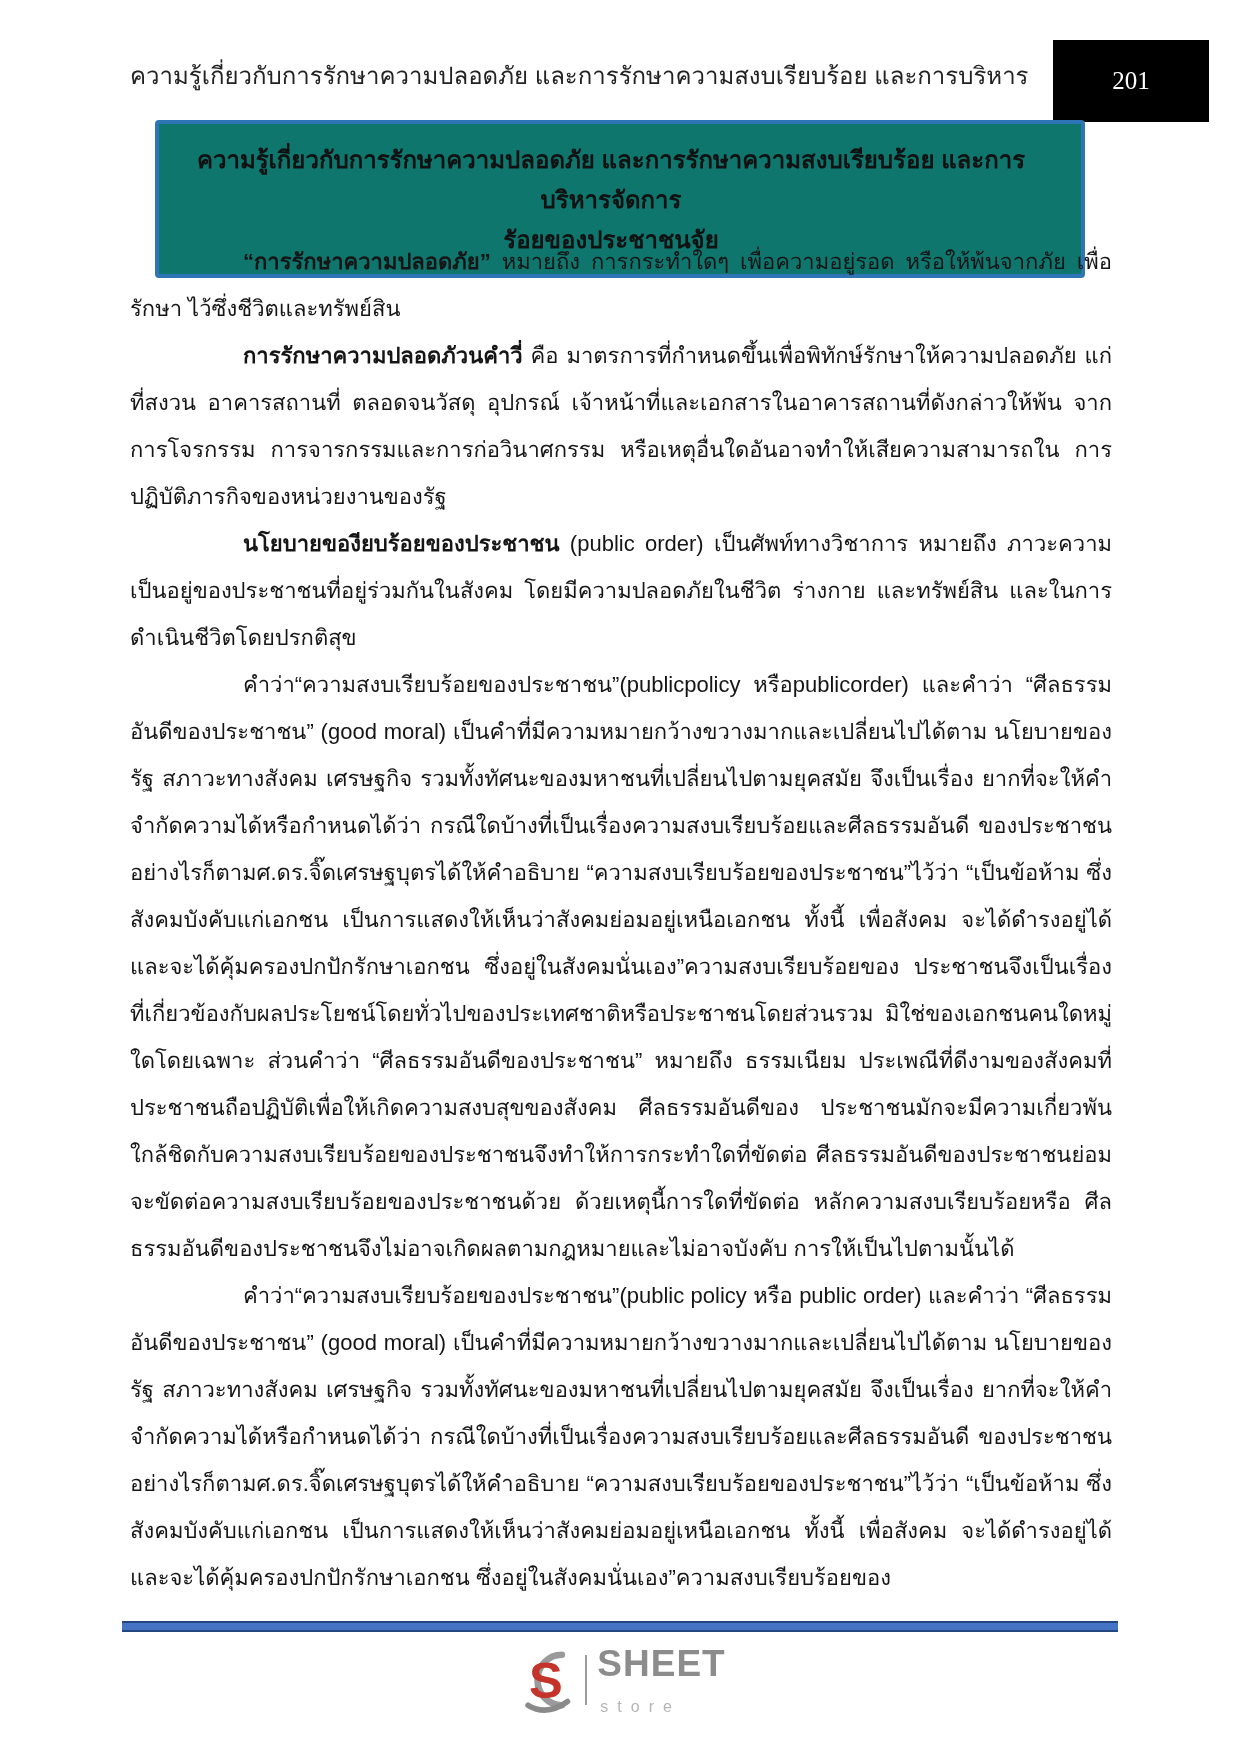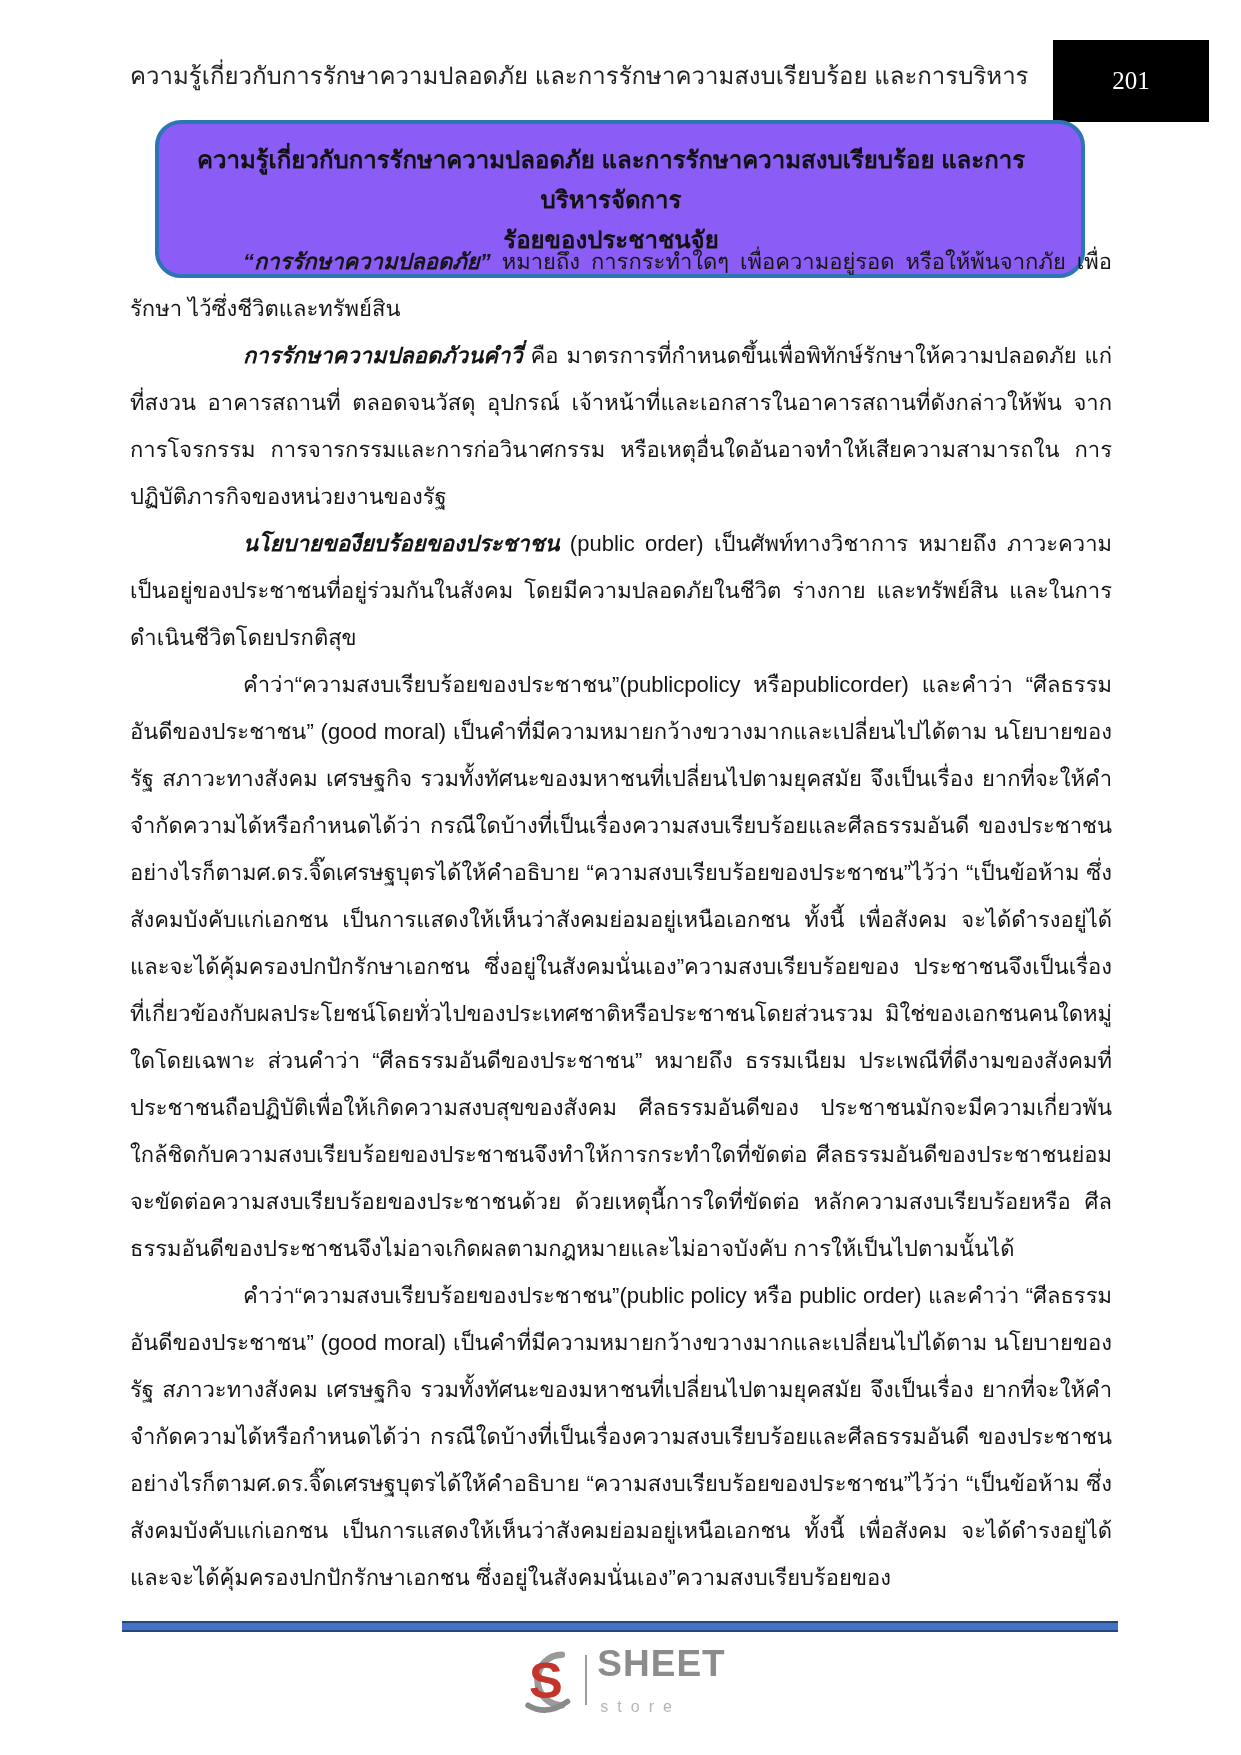--- a/index.html
+++ b/index.html
@@ -36,34 +36,34 @@
     background:var(--badge_bg);
     color:#ffffff;
     display:flex;align-items:center;justify-content:center;
     font-family:"Liberation Serif","DejaVu Serif",serif;
     font-size:25px;
   }
   
   .title-box{
     position:absolute;left:155px;top:120px;width:930px;
     border:4px solid var(--accent_blue);
-    border-radius:26px;
+    border-radius:4px;
     padding:16px 48px 14px 30px;
     text-align:center;
     font-weight:bold;font-size:24px;line-height:40px;color:#111;
-    background:#8b5cf6;
+    background:#0f766e;
   }
   
   .body-text{
     position:absolute;top:238px;left:130px;width:982px;
     font-size:22px;line-height:47px;
     text-align:justify;color:#151515;
   }
   .para{text-indent:113px;}
-  .para .lead{font-weight:bold;font-style:italic;}
+  .para .lead{font-weight:bold;}
   
   .footer-rule{
     position:absolute;left:122px;top:1621px;width:996px;height:11px;
     background:var(--bar_blue);
     border-top:2px solid var(--bar_border);
     border-bottom:2px solid var(--bar_border);
   }
   .footer-logo{
     position:absolute;top:1645px;left:0;right:0;
     display:flex;align-items:center;justify-content:center;gap:10px;

